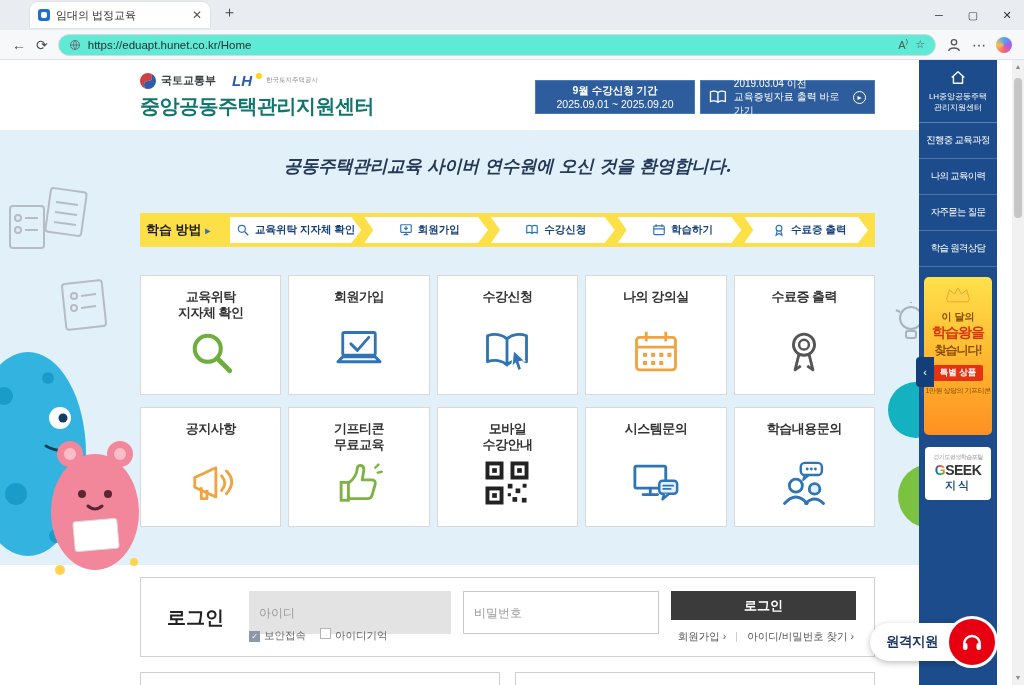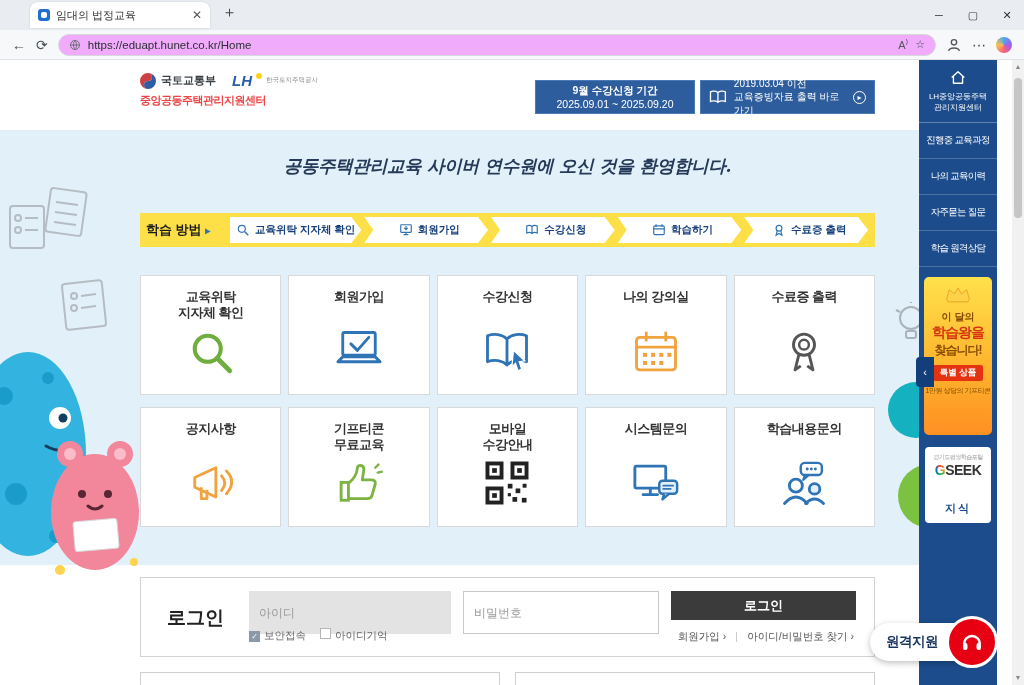--- a/index.html
+++ b/index.html
@@ -12,39 +12,39 @@
   .favicon { width:12px; height:12px; border-radius:3px; background:#1f6fd0; flex:0 0 auto; position:relative; }
   .favicon:after { content:""; position:absolute; left:3px; top:3px; width:6px; height:6px; border-radius:2px; background:#fff; }
   .tab-title { font-size:11px; color:#333; flex:1; white-space:nowrap; overflow:hidden; text-overflow:ellipsis; }
   .tab-close { font-size:12px; color:#555; cursor:pointer; }
   .newtab { font-size:15px; color:#444; margin:0 0 5px 12px; }
   .win-controls { margin-left:auto; display:flex; align-self:stretch; align-items:center; }
   .win-btn { width:34px; height:30px; display:flex; align-items:center; justify-content:center; font-size:11px; color:#333; }
 
   .navbar { height:30px; background:#f6f8fa; border-bottom:1px solid #dfe2e6; display:flex; align-items:center; gap:10px; padding:0 12px; }
   .nav-ic { font-size:14px; color:#474c51; }
-  .urlbar { flex:1; height:22px; background:#f0abfc; border:1px solid #d5d9dd; border-radius:12px; display:flex; align-items:center; gap:7px; padding:0 10px; }
+  .urlbar { flex:1; height:22px; background:#5eead4; border:1px solid #d5d9dd; border-radius:12px; display:flex; align-items:center; gap:7px; padding:0 10px; }
   .url-text { flex:1; font-size:11.5px; color:#2b2f33; }
   .pill-ic { font-size:11px; color:#53575c; }
   .copilot { width:16px; height:16px; border-radius:50%; background:conic-gradient(#4aa5f5,#a55eea,#f5617d,#f7b downgrade,#4aa5f5); background:conic-gradient(#4aa5f5,#a55eea,#f5617d,#f9c04a,#4aa5f5); }
 
   
   .page { position:relative; height:625px; background:#fff; overflow:hidden; }
   .main { position:absolute; left:0; top:0; width:934px; height:625px; background:#fff; overflow:hidden; }
   .hero-bg { position:absolute; left:0; top:70px; width:934px; height:435px; background:#e2f0f9; }
 
   
   .logo-block { position:absolute; left:140px; top:12px; }
   .logo-row { display:flex; align-items:center; gap:16px; }
   .gov-lockup { display:flex; align-items:center; gap:5px; font-size:11px; font-weight:bold; color:#3c4146; }
   .lh-lockup { display:flex; align-items:center; gap:4px; }
   .lh-txt { font-size:15px; font-weight:800; font-style:italic; color:#2a5caa; position:relative; }
   .lh-dot { width:6px; height:6px; border-radius:50%; background:#ffd21e; margin-top:-10px; }
   .lh-sub { font-size:6.5px; color:#8a8f94; }
-  .site-title { margin-top:4px; font-size:11px; font-weight:800; color:#ef4444; letter-spacing:-0.5px; }
+  .site-title { margin-top:4px; font-size:20px; font-weight:800; color:#0f766e; letter-spacing:-0.5px; }
 
   .notice { position:absolute; top:20px; height:34px; background:#2e5d9d; border:1px solid #4a79b5; color:#fff; display:flex; align-items:center; justify-content:center; gap:7px; padding:0 8px; }
   .notice-1 { left:535px; width:160px; flex-direction:column; gap:1px; }
   .notice-1 .n-line1 { font-size:10.5px; font-weight:bold; line-height:1.2; }
   .notice-1 .n-line2 { font-size:10.5px; line-height:1.2; }
   .notice-2 { left:700px; width:175px; }
   .notice-2 .n-text { font-size:10px; line-height:1.35; }
   .circ-arrow { width:13px; height:13px; border:1px solid #fff; border-radius:50%; font-size:8px; display:flex; align-items:center; justify-content:center; flex:0 0 auto; }
 
   
@@ -86,21 +86,21 @@
   .sb-banner { margin:10px 5px 0; height:158px; border-radius:5px; background:linear-gradient(180deg,#ffe14b,#ffb52e 55%,#ff9022); text-align:center; padding-top:7px; overflow:hidden; cursor:pointer; }
   .bn-l1 { font-size:10px; font-weight:800; color:#8a4d00; margin-top:2px; }
   .bn-l2 { font-size:14px; font-weight:800; color:#d6340f; letter-spacing:-1px; }
   .bn-l3 { font-size:12px; font-weight:800; color:#8a4d00; letter-spacing:-1px; }
   .bn-badge { display:inline-block; margin-top:6px; font-size:8.5px; font-weight:bold; color:#fff; background:#e53311; padding:2px 7px; border-radius:2px; }
   .bn-sub { font-size:7px; color:#7c4a00; margin-top:5px; letter-spacing:-0.5px; }
   .sb-gseek { margin:12px 6px 0; background:#fff; border-radius:4px; text-align:center; padding:6px 2px 7px; cursor:pointer; }
   .gs-small { font-size:6px; color:#999; letter-spacing:-0.5px; }
   .gs-brand { font-size:14px; font-weight:800; color:#333; letter-spacing:-0.5px; }
   .gs-brand .g { color:#00a651; background:conic-gradient(#ef3e33,#f7941d,#00a651,#0072bc,#ef3e33); -webkit-background-clip:text; -webkit-text-fill-color:transparent; }
-  .gs-sub { font-size:11px; font-weight:800; color:#1c4c8c; letter-spacing:2px;margin-top:23px; }
+  .gs-sub { font-size:11px; font-weight:800; color:#1c4c8c; letter-spacing:2px; }
 
   
   .scrollbar { position:absolute; right:0; top:0; width:12px; height:625px; background:#f1f1f1; }
   .sb-thumb { position:absolute; left:2px; top:18px; width:8px; height:140px; background:#c6c6c6; border-radius:4px; }
   .sb-arrow { position:absolute; left:0; width:12px; height:14px; font-size:7px; color:#8a8a8a; text-align:center; line-height:14px; }
 
   
   .side-toggle { position:absolute; left:916px; top:297px; width:18px; height:30px; background:#123f7a; border-radius:4px 0 0 4px; color:#fff; font-size:11px; display:flex; align-items:center; justify-content:center; cursor:pointer; }
   .remote-pill { position:absolute; right:34px; bottom:24px; width:120px; height:38px; background:#fff; border-radius:19px; box-shadow:0 2px 6px rgba(0,0,0,.25); display:flex; align-items:center; padding-left:16px; cursor:pointer; z-index:5; }
   .remote-label { font-size:13.5px; font-weight:800; color:#17335e; letter-spacing:-0.5px; }

